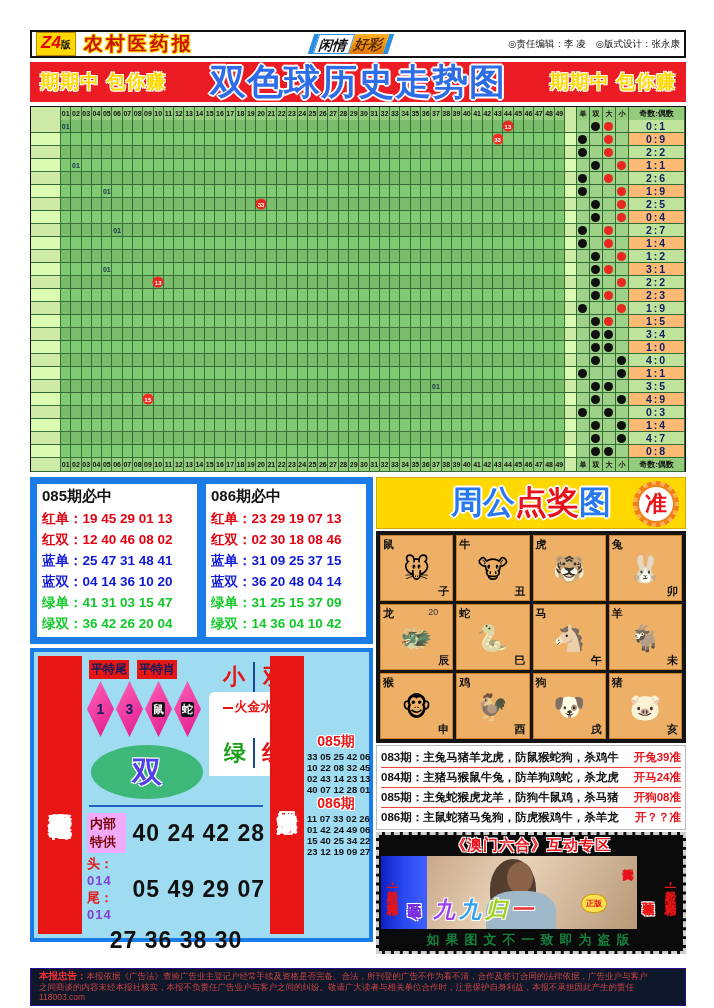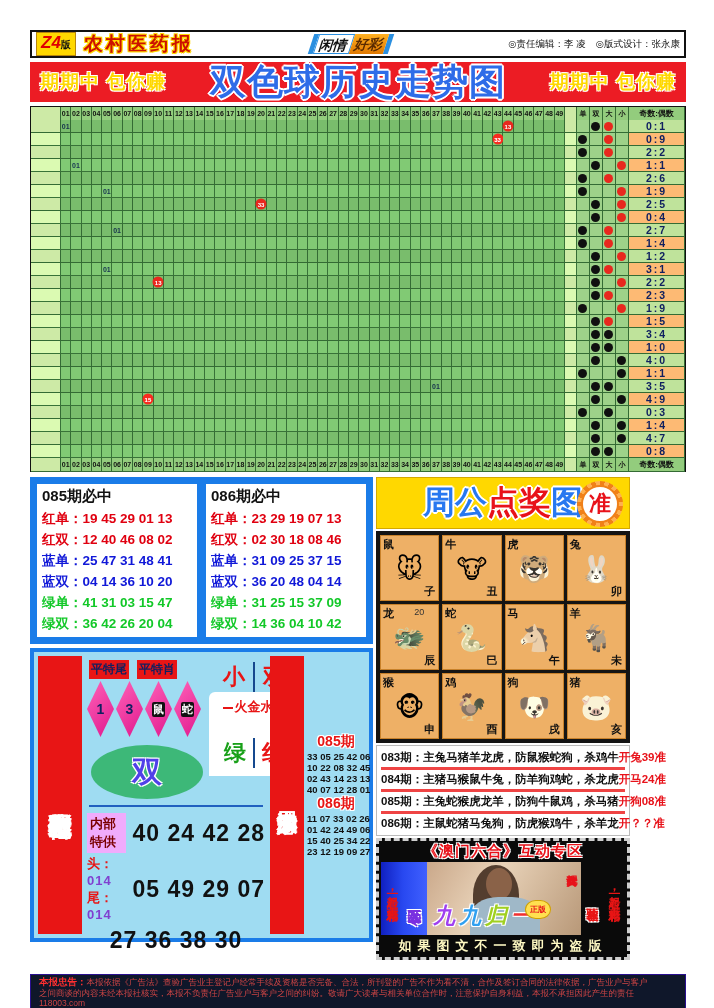--- a/index.html
+++ b/index.html
@@ -41,21 +41,21 @@
   .dot.black{background:#101010;}
   .dot.red{background:#e8281e;}
   .g-ratio{background:#bfe39b;color:#102060;font-weight:bold;font-size:10.5px;display:flex;align-items:center;justify-content:center;letter-spacing:2px;}
   .g-ratio.alt{background:#fdba74;}
   .g-stat{height:14px;}
   .g-ratioh{height:14px;font-size:8px;letter-spacing:0;}
 
   
   .cols{display:flex;gap:3px;margin-top:5px;align-items:flex-start;}
   .colL{width:343px;flex:none;}
-  .colR{width:254px;flex:none;}
+  .colR{width:310px;flex:none;}
 
   
   .predwrap{background:#1a7ce8;padding:5px;display:flex;gap:5px;box-sizing:border-box;}
   .ppanel{background:#fff;border:2px solid #1a7ce8;flex:1;padding:3px 5px;}
   .ppanel .ptitle{font-weight:bold;color:#111;font-size:15px;margin-bottom:2px;}
   .prow{font-weight:bold;font-size:13.5px;white-space:nowrap;line-height:21px;}
   .prow.red{color:#e00010;}
   .prow.blue{color:#1018d8;}
   .prow.green{color:#12c828;}
 
@@ -104,41 +104,41 @@
   .zhun .in{width:34px;height:34px;border-radius:50%;background:#fff;border:2px solid #f08018;color:#e8121a;font-weight:bold;font-size:22px;display:flex;align-items:center;justify-content:center;}
   .zodiac{background:#141414;border:4px solid #141414;display:grid;grid-template-columns:repeat(4,1fr);gap:3px;margin-top:2px;}
   .zcell{background:#eeb066;height:66px;position:relative;border:1px solid #c8812a;box-sizing:border-box;}
   .zcell .lab{position:absolute;left:2px;top:1px;font-weight:bold;font-size:11px;color:#111;}
   .zcell .glyph{position:absolute;left:50%;top:52%;transform:translate(-50%,-50%);font-size:26px;filter:sepia(.6) saturate(.6);}
   .zcell .branch{position:absolute;right:3px;bottom:1px;font-size:11px;color:#111;font-weight:bold;}
   .zcell .extra{position:absolute;right:14px;top:2px;font-size:9px;color:#333;}
 
   
   .preds{background:#fff;border:1px solid #bbb;margin-top:2px;padding:2px 4px;}
-  .predrow{display:flex;align-items:center;font-weight:bold;font-size:11.5px;color:#111;height:19px;border-bottom:3px solid #ef4444;white-space:nowrap;}
+  .predrow{display:flex;align-items:center;font-weight:bold;font-size:11.5px;color:#111;height:19px;border-bottom:1px solid #ef4444;white-space:nowrap;}
   .predrow:last-child{border-bottom:none;}
   .predrow .res{color:#e8121a;margin-left:auto;}
 
   
   .macau{margin-top:2px;background:#0a0a0a;border:3px dashed #cfcfcf;box-sizing:border-box;height:122px;position:relative;display:flex;flex-direction:column;}
   .mtitle{text-align:center;color:#e8121a;font-weight:bold;font-size:15px;padding-top:1px;letter-spacing:1px;}
   .mbody{flex:1;display:flex;align-items:stretch;padding:1px 2px;}
   .mvert{display:flex;align-items:center;justify-content:center;font-weight:bold;}
   .mv-red{color:#e81515;font-size:12px;width:22px;background:linear-gradient(90deg,#1020c0,#2848f0);}
   .mv-red2{color:#e81515;font-size:12px;width:22px;}
   .mv-purp{color:#7a30e0;font-size:14px;width:24px;background:linear-gradient(90deg,#2848f0,#4060ff);}
   .photo{flex:1;background:linear-gradient(120deg,#caa88a 0%,#e8d2b8 40%,#b89878 100%);position:relative;overflow:hidden;}
   .photo .head{position:absolute;left:38%;top:8%;width:26px;height:32px;border-radius:50%;background:#8a6248;}
   .photo .hair{position:absolute;left:30%;top:4%;width:46px;height:60px;border-radius:50% 50% 40% 40%;background:#3a2418;opacity:.85;}
   .photo .body{position:absolute;left:28%;top:48%;width:70px;height:50px;border-radius:40% 40% 0 0;background:#9fb8c8;}
   .phototag{position:absolute;right:2px;top:4px;color:#e8121a;font-weight:bold;font-size:11px;writing-mode:vertical-rl;text-orientation:upright;background:rgba(255,255,255,.25);}
   .overlay{position:absolute;left:6px;bottom:4px;font-weight:bold;font-size:22px;font-style:italic;white-space:nowrap;}
   .overlay span{margin-right:4px;}
   .zbadge{position:absolute;right:30px;bottom:16px;background:#ffe050;color:#e8121a;font-size:8px;font-weight:bold;border-radius:50%/60%;padding:3px 4px;border:1px solid #d0a000;}
-  .mbottom{color:#fef9c3;font-weight:bold;font-size:13px;text-align:center;letter-spacing:6px;padding:1px 0 2px;}
+  .mbottom{color:#15803d;font-weight:bold;font-size:13px;text-align:center;letter-spacing:6px;padding:1px 0 2px;}
 
   
   .disclaimer{margin-top:14px;background:#0f172a;border:1px solid #2a1090;padding:2px 8px;color:#cc4444;font-size:8.5px;line-height:10.5px;text-align:left;}
   .disclaimer b{color:#ff3030;font-size:9.5px;}
 </style>
 </head>
 <body>
 
 <div class="page">
 

